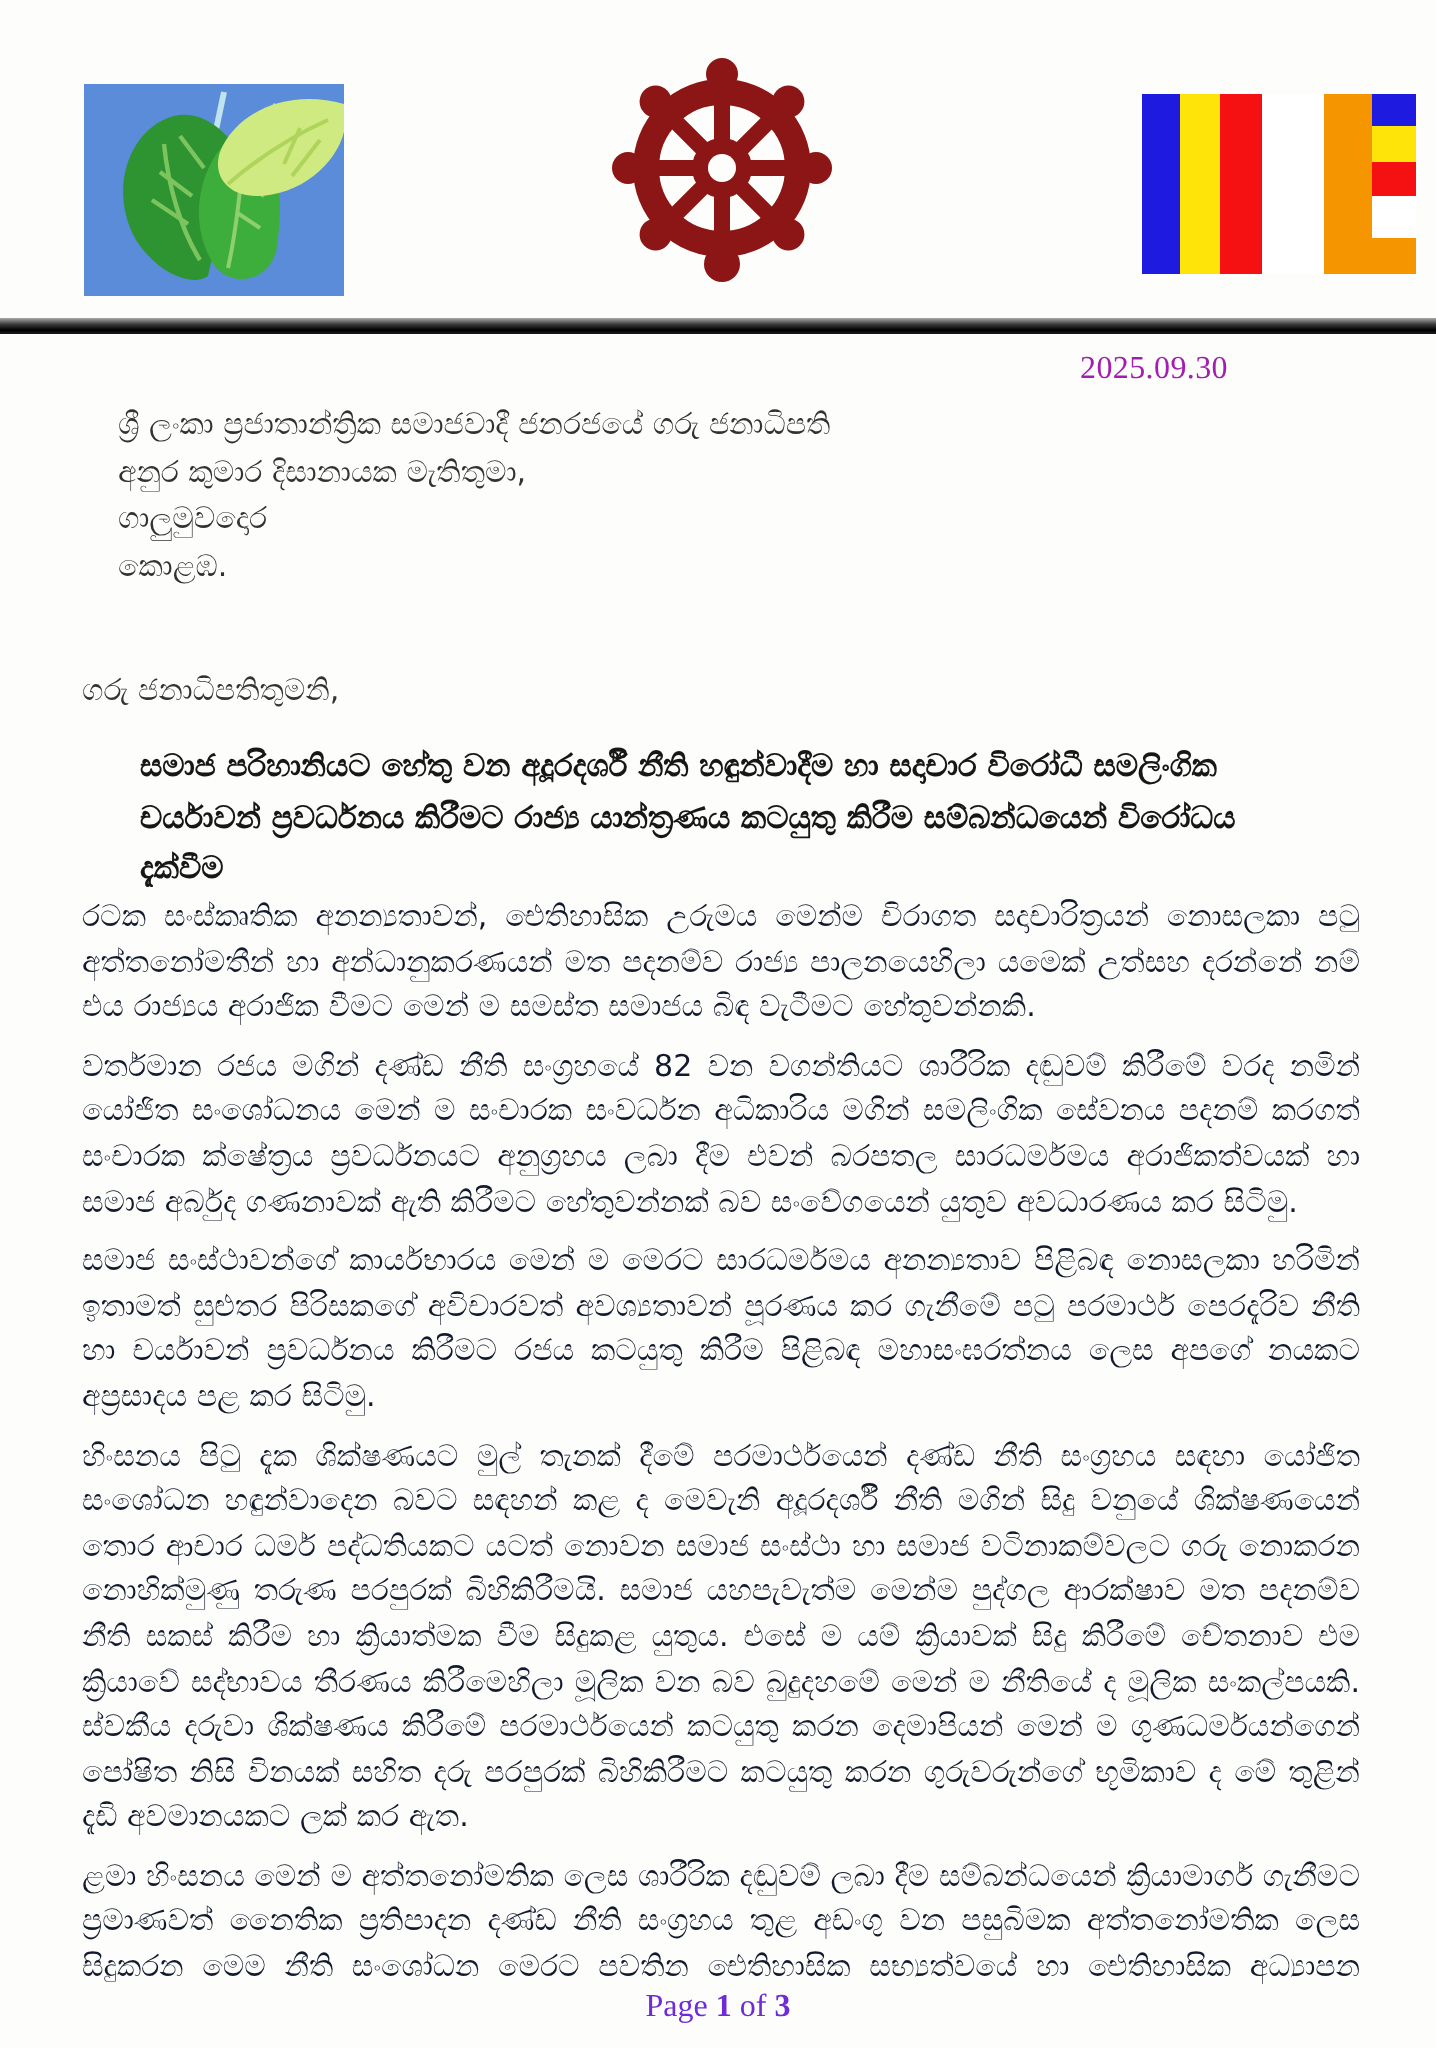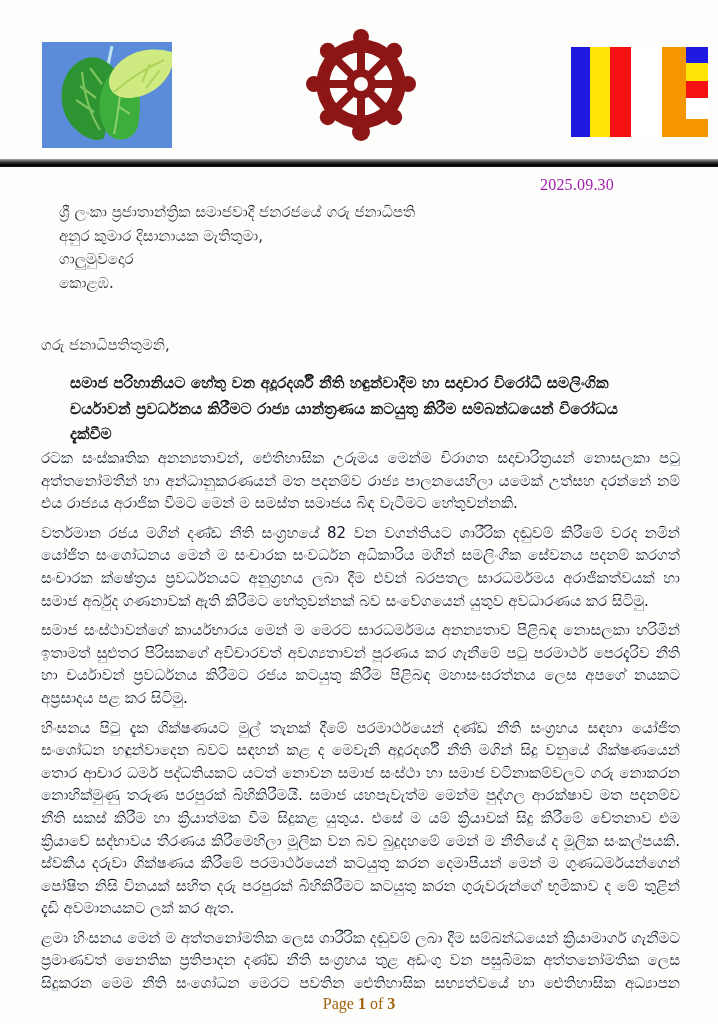--- a/index.html
+++ b/index.html
@@ -47,21 +47,21 @@
   .bodytext{
     position:absolute;left:41px;right:38px;top:447px;height:545px;
     overflow:hidden;text-align:justify;
     font-size:15px;line-height:22.6px;color:#0f172a;
   }
   .bodytext p{margin:0 0 7px 0;}
 
   .footer{
     position:absolute;left:0;right:0;top:995px;text-align:center;
     font-family:"Liberation Serif","DejaVu Serif",serif;
-    font-size:16px;color:#a16207;
+    font-size:16px;color:#6d28d9;
   }
   .footer b{font-weight:bold;}
   .footer span{font-weight:normal;}
 </style>
 </head>
 <body>
 
 <div class="page">
 
   <div>

